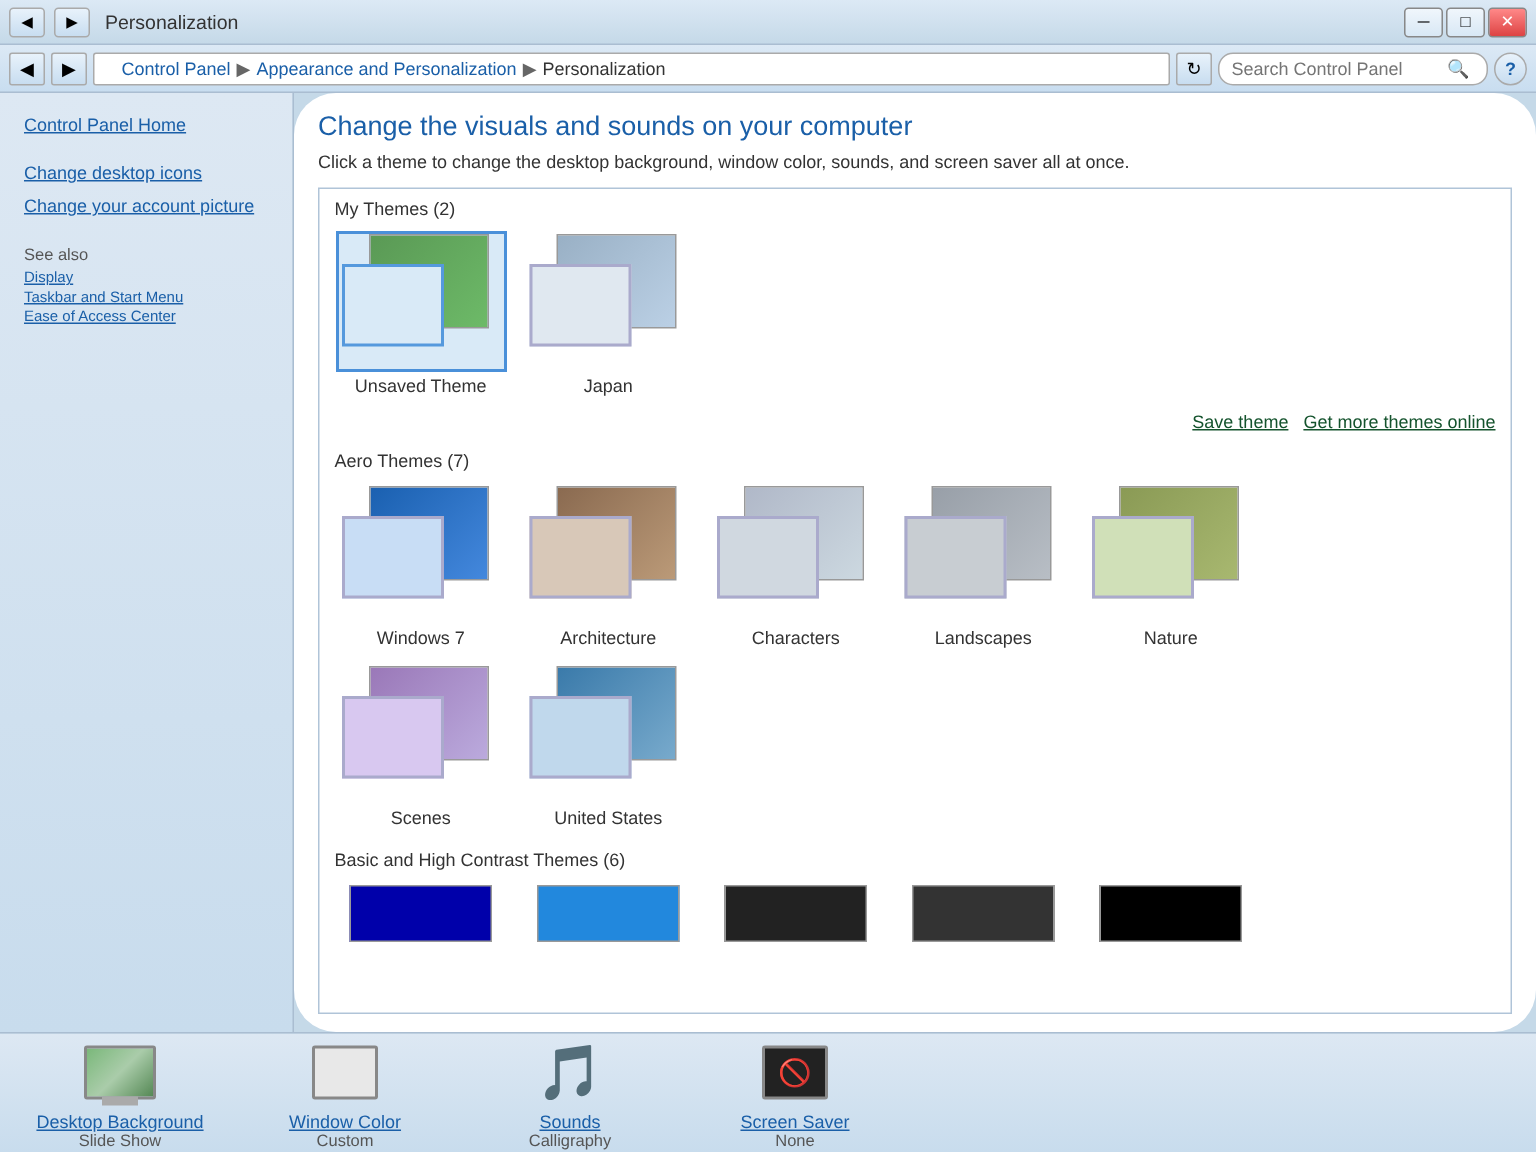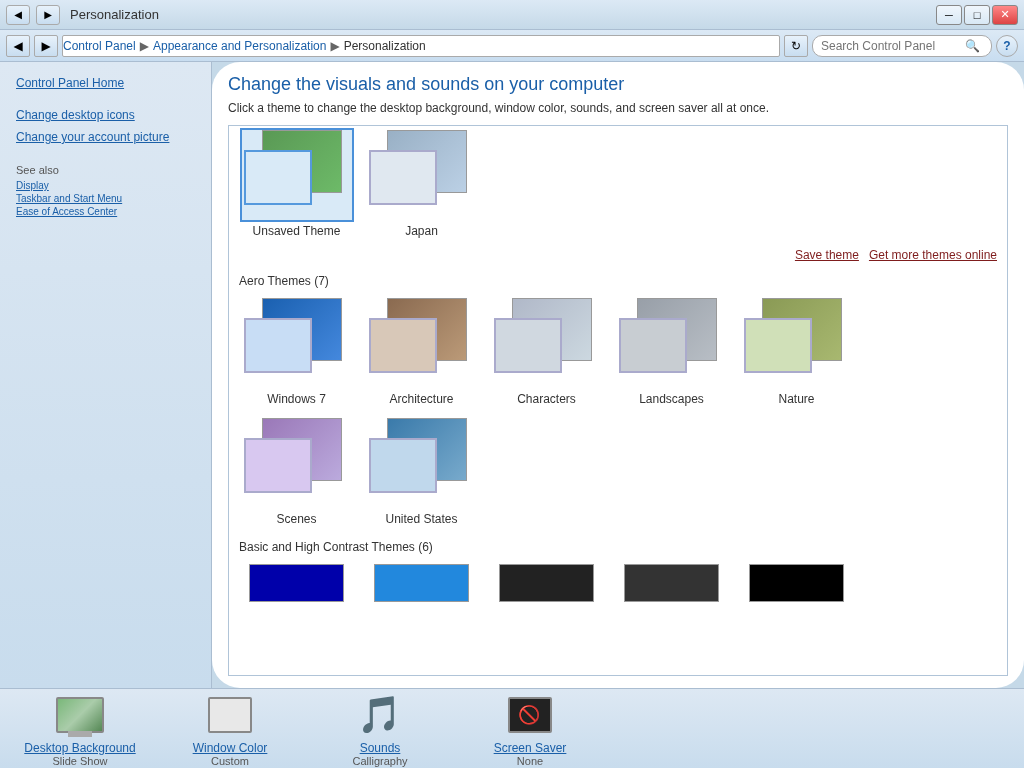--- a/index.html
+++ b/index.html
@@ -48,21 +48,21 @@
       border-bottom: 1px solid #aabdd1;
     }
     .address-path {
       flex: 1;
       height: 22px;
       background: white;
       border: 1px solid #aaa;
       border-radius: 2px;
       display: flex;
       align-items: center;
-      padding: 0 0;
+      padding: 0 18px;
       font-size: 12px;
       color: #333;
       gap: 4px;
     }
     .address-path .sep { color: #666; }
     .address-path .item { color: #1a5fa8; cursor: pointer; }
     .address-path .item.active { color: #333; }
     .refresh-btn {
       width: 24px; height: 22px;
       border: 1px solid #aaa;
@@ -94,21 +94,21 @@
     }
 
     
     .main-container {
       display: flex;
       height: calc(768px - 62px - 80px);
     }
 
     
     .sidebar {
-      width: 212px;
+      width: 196px;
       background: linear-gradient(to bottom, #dde8f3 0%, #c8dced 100%);
       border-right: 1px solid #aabdd1;
       padding: 10px 0;
       display: flex;
       flex-direction: column;
     }
     .sidebar-nav-link {
       padding: 4px 16px;
       color: #1a5fa8;
       cursor: pointer;
@@ -228,21 +228,21 @@
       text-align: center;
     }
 
     .section-actions {
       display: flex;
       justify-content: flex-end;
       padding: 2px 10px 6px;
       gap: 10px;
     }
     .section-action-link {
-      color: #7f1d1d;
+      color: #14532d;
       text-decoration: underline;
       cursor: pointer;
       font-size: 12px;
     }
 
     
     .bottom-toolbar {
       height: 80px;
       background: linear-gradient(to bottom, #dde8f3, #c8dced);
       border-top: 1px solid #aabdd1;
@@ -389,20 +389,21 @@
       <a class="sidebar-section-link">Ease of Access Center</a>
     </div>
   </div>
 
   <div class="content-area">
     <div class="page-title">Change the visuals and sounds on your computer</div>
     <div class="page-subtitle">Click a theme to change the desktop background, window color, sounds, and screen saver all at once.</div>
 
     <div class="themes-scroll">
 
+      <div class="section-header">My Themes (2)</div>
       <div class="themes-row">
 
         <div class="theme-item">
           <div class="theme-preview selected">
             <div class="thumb-stack">
               <div class="thumb thumb-back thumb-back-green" style="width:80px;height:63px;top:0;left:20px;"></div>
               <div class="thumb thumb-front selected-box" style="background:#d9eaf7;"></div>
             </div>
           </div>
           <div class="theme-label">Unsaved Theme</div>

